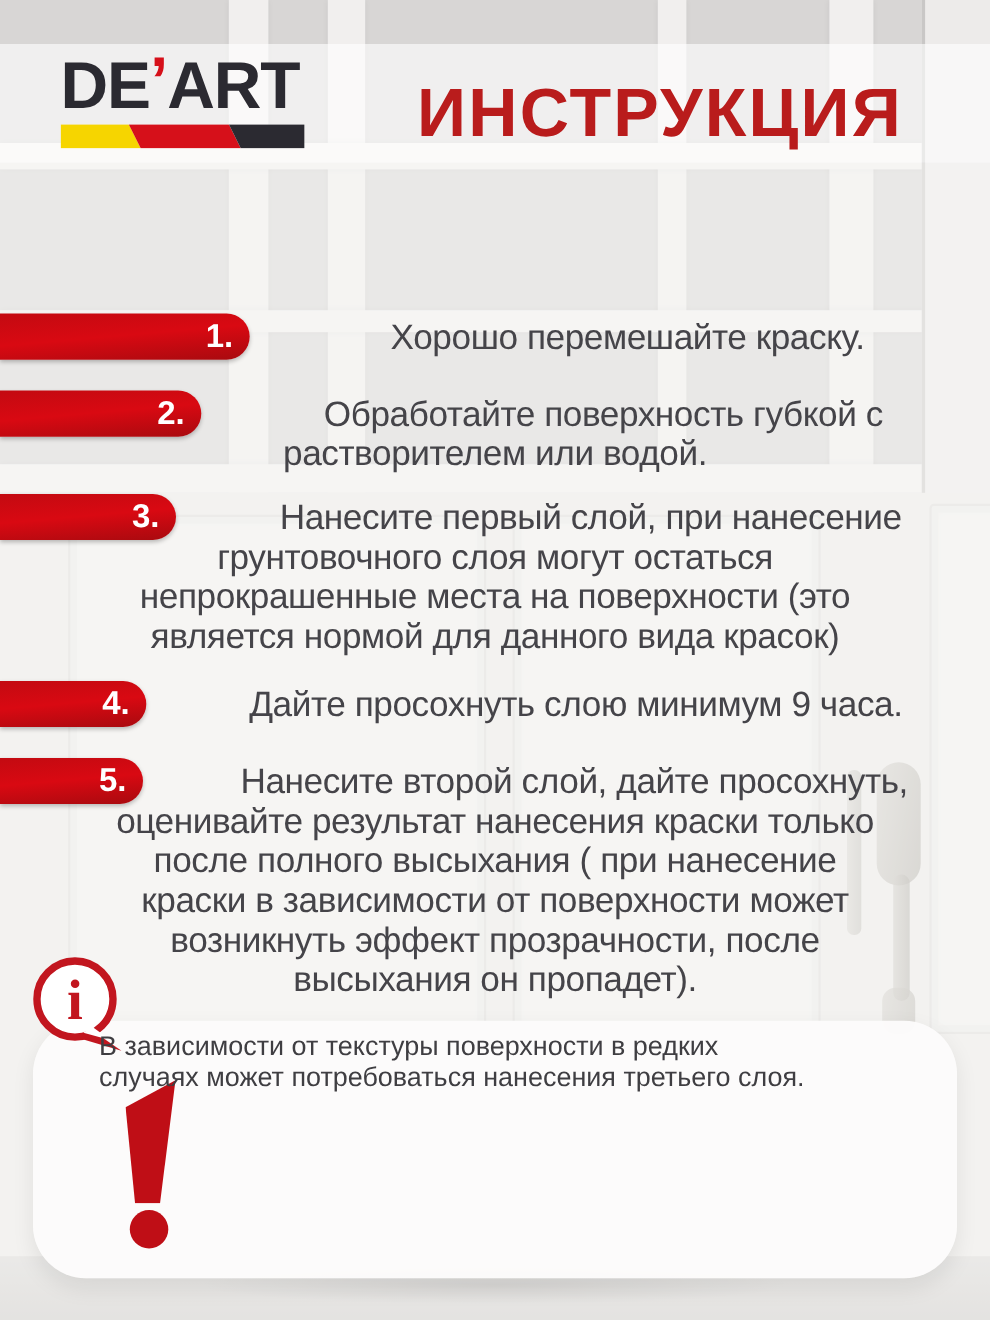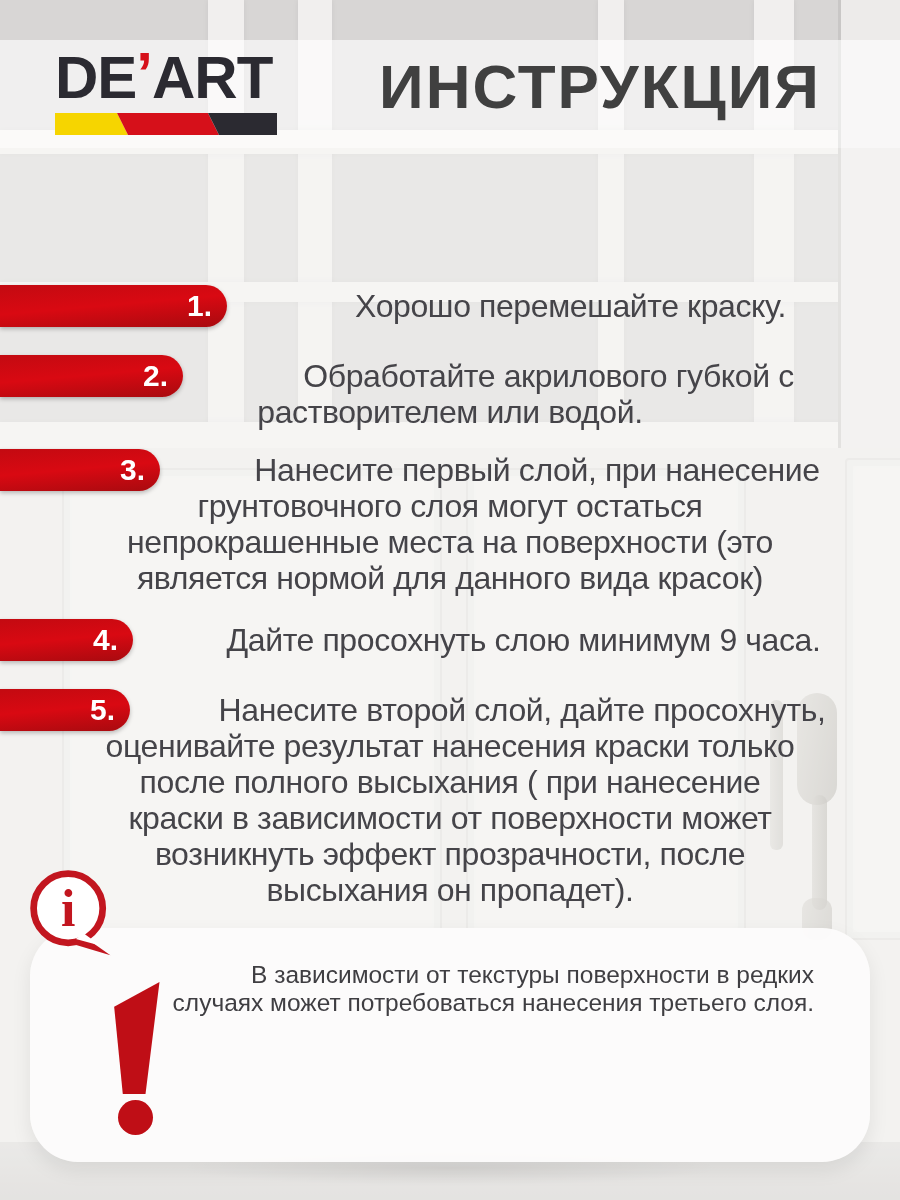--- a/index.html
+++ b/index.html
@@ -35,22 +35,22 @@
 
   .logo{position:absolute;left:55px;top:48px;}
   .brand{font-size:60px;line-height:60px;font-weight:800;letter-spacing:-1px;color:#2b2a31;}
   .brand .apo{color:#d6101a;display:inline-block;transform:translateY(-4px);}
   .stripe{position:relative;width:222px;height:22px;margin-top:5px;}
   .stripe div{position:absolute;top:0;height:22px;width:222px;}
   .seg-yellow{background:#f6d500;clip-path:polygon(0 0,62px 0,73px 22px,0 22px);}
   .seg-red{background:#d6101a;clip-path:polygon(62px 0,153px 0,164px 22px,73px 22px);}
   .seg-dark{background:#2b2a31;clip-path:polygon(153px 0,222px 0,222px 22px,164px 22px);}
 
-  .title{position:absolute;left:320px;top:52px;width:560px;text-align:center;
-         font-size:62px;line-height:70px;font-weight:800;letter-spacing:2px;color:#404040;}
+  .title{position:absolute;left:320px;top:69px;width:560px;text-align:center;
+         font-size:62px;line-height:70px;font-weight:800;letter-spacing:2px;color:#b91c1c;}
 
   .warning-heading{position:absolute;left:0;top:190px;width:900px;text-align:center;
          font-size:31px;line-height:35px;font-weight:800;letter-spacing:.4px;
          color:#c3242a;white-space:pre-line;}
 
   .step{position:absolute;left:0;width:900px;}
   .step-1{top:288px;} .step-2{top:358px;} .step-3{top:452px;} .step-4{top:622px;} .step-5{top:692px;}
   .pill-space{float:left;height:36px;}
   .step-1 .pill-space{width:241px;} .step-2 .pill-space{width:197px;} .step-3 .pill-space{width:174px;}
   .step-4 .pill-space{width:147px;} .step-5 .pill-space{width:144px;}
@@ -61,22 +61,22 @@
         padding-right:15px;box-sizing:border-box;
         color:#ffffff;font-size:30px;font-weight:800;}
   .step-1 .pill{width:227px;} .step-2 .pill{width:183px;} .step-3 .pill{width:160px;}
   .step-4 .pill{width:133px;} .step-5 .pill{width:130px;}
   .step-text{font-size:32px;line-height:36px;letter-spacing:-0.4px;color:#454449;
         text-align:center;white-space:pre-line;}
 
   .note-card{position:absolute;left:30px;top:928px;width:840px;height:234px;
         background:rgba(252,251,251,.97);border-radius:48px;
         box-shadow:0 8px 20px rgba(0,0,0,.08);}
-  .note1{position:absolute;left:90px;top:938px;width:724px;text-align:right;
-        font-size:24.5px;line-height:27.5px;color:#3f3e42;white-space:pre-line;margin-top:23px;}
+  .note1{position:absolute;left:90px;top:938px;width:724px;text-align:left;
+        font-size:24.5px;line-height:27.5px;color:#3f3e42;white-space:pre-line;}
   .note2{position:absolute;left:86px;top:1012px;width:732px;text-align:center;
         font-size:24.5px;line-height:26.5px;color:#3f3e42;white-space:pre-line;}
 
   .info-bubble{position:absolute;left:24px;top:866px;width:96px;height:96px;}
   .excl-bar{position:absolute;left:112px;top:982px;width:54px;height:112px;background:#bf0e16;
         clip-path:polygon(4% 22%,88% 0%,62% 100%,20% 100%);}
   .excl-dot{position:absolute;left:118px;top:1100px;width:35px;height:35px;border-radius:50%;background:#bf0e16;}
 </style>
 </head>
 <body>
@@ -129,21 +129,21 @@
         </div>
       <div class="pill-space"></div>
       <div class="step-text">Хорошо перемешайте краску.</div>
     </div>
 
     <div class="step step-2">
       <div class="pill">
           <span>2.</span>
         </div>
       <div class="pill-space"></div>
-      <div class="step-text">Обработайте акрилового губкой с
+      <div class="step-text">Обработайте поверхность губкой с
 растворителем или водой.</div>
     </div>
 
     <div class="step step-3">
       <div class="pill">
           <span>3.</span>
         </div>
       <div class="pill-space"></div>
       <div class="step-text">Нанесите первый слой, при нанесение
 грунтовочного слоя могут остаться

